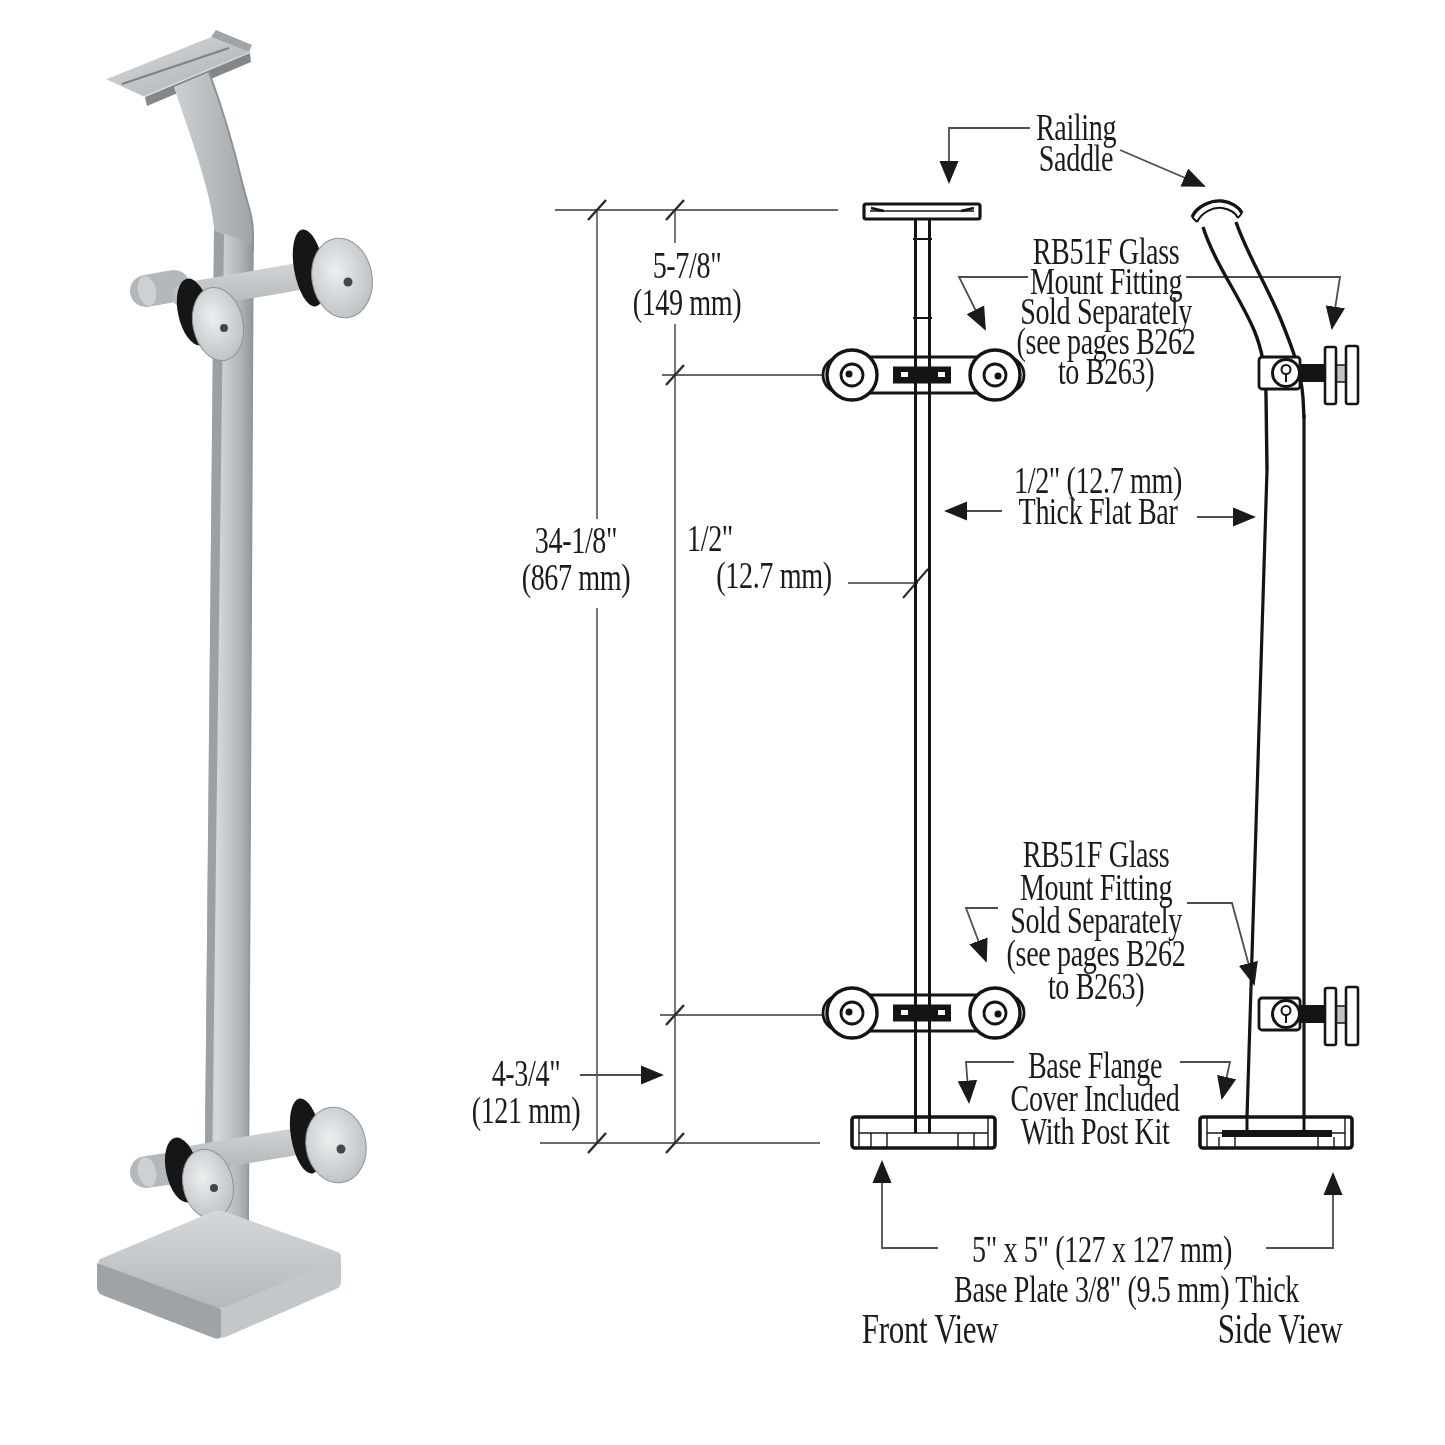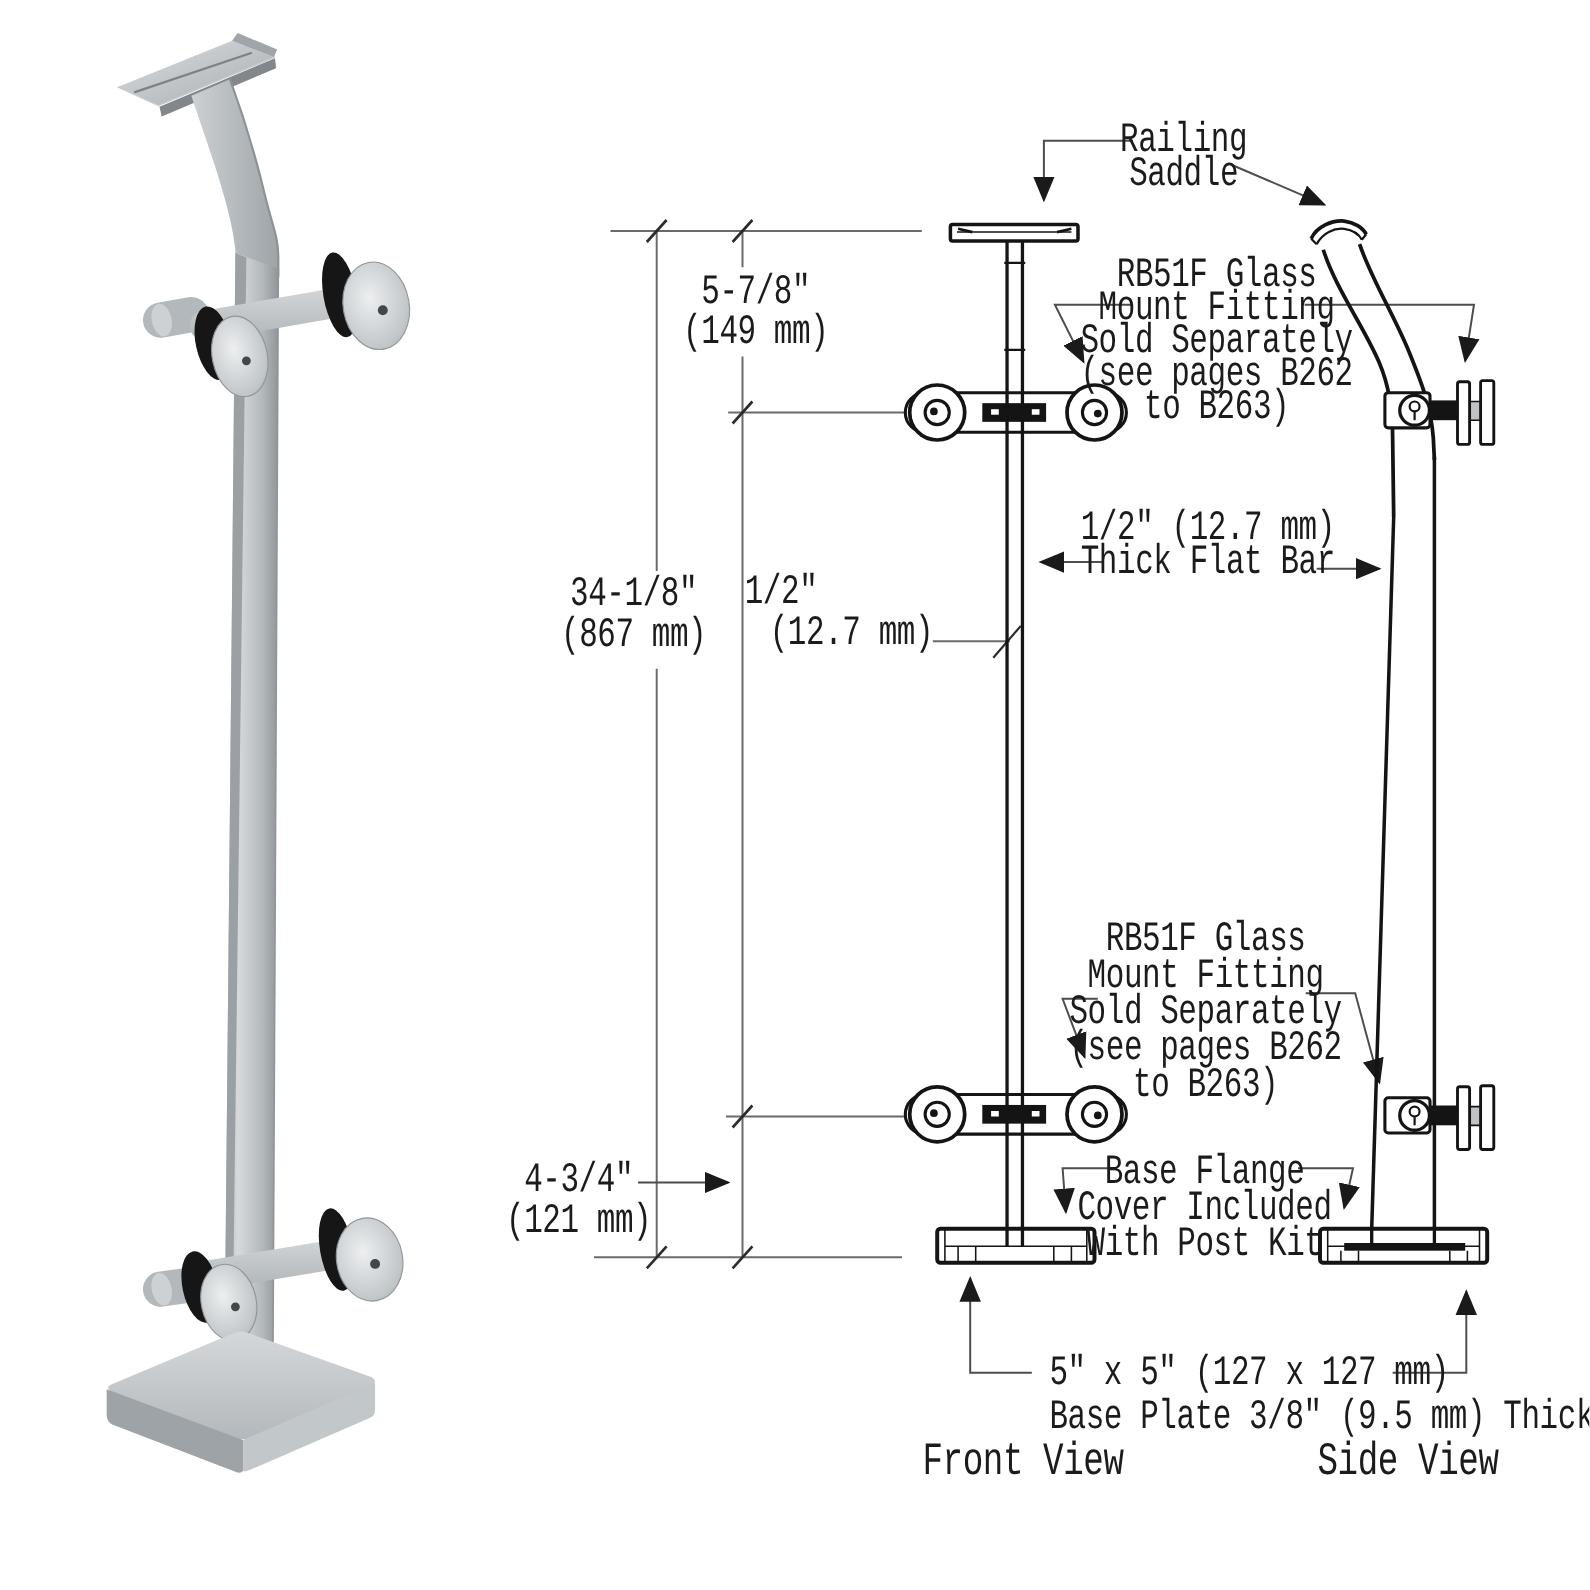--- a/index.html
+++ b/index.html
@@ -1,18 +1,18 @@
 <!DOCTYPE html>
 <html><head>
 <meta charset="utf-8">
 <style>
   html,body{margin:0;padding:0;background:#ffffff;}
   .stage{
     position:relative;width:1445px;height:1445px;background:#ffffff;overflow:hidden;
-    font-family:Liberation Mono, monospace;color:#1b1b1b;
+    font-family:Liberation Serif, serif;color:#1b1b1b;
   }
   .stage svg{position:absolute;left:0;top:0;}
   .lbl{
     position:absolute;width:400px;text-align:center;white-space:nowrap;
     font-size:38px;line-height:31px;letter-spacing:-0.5px;
     transform:scaleX(0.74);transform-origin:50% 0;
   }
   .lbl div{pointer-events:none;}
   .view-title{font-size:42px;line-height:42px;}
 </style>

